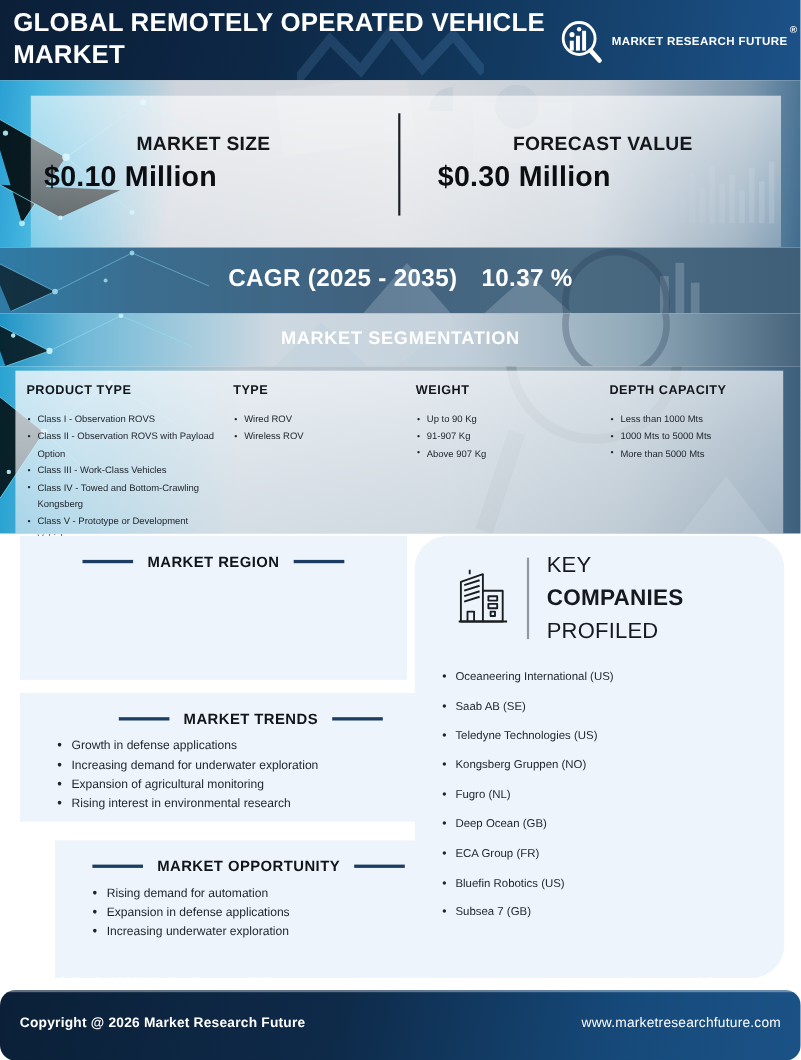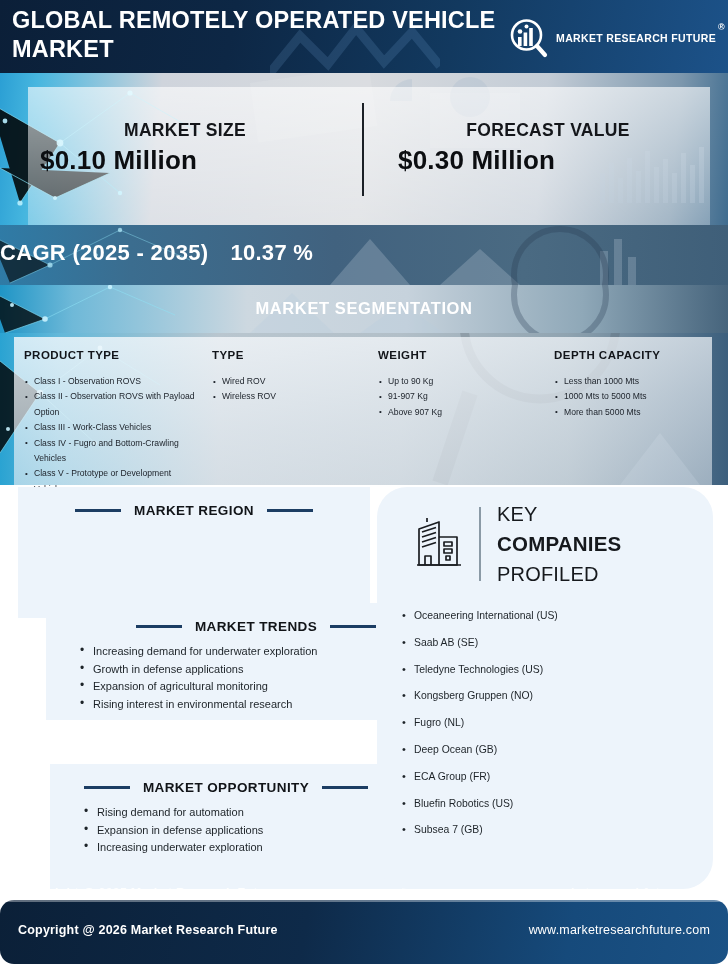--- a/index.html
+++ b/index.html
@@ -75,21 +75,21 @@
   .stat-value {
     position: absolute; font-size: 26px; font-weight: bold; color: #0c0e11;
     letter-spacing: .2px; text-align: left;
   }
   .stat-divider {
     position: absolute; left: 362px; top: 103px; width: 2px; height: 93px;
     background: #1b2026;
   }
   .cagr-row {
     position: absolute; left: 0; top: 240px; width: 728px;
-    text-align: left; color: #ffffff; font-size: 22px; font-weight: bold;
+    text-align: center; color: #ffffff; font-size: 22px; font-weight: bold;
     letter-spacing: .3px;
   }
   .cagr-row .gap { display: inline-block; width: 22px; }
   .seg-title {
     position: absolute; left: 0; top: 299px; width: 728px;
     text-align: center; color: #ffffff; font-size: 16.5px; font-weight: bold;
     letter-spacing: .6px;
   }
 
   
@@ -117,21 +117,21 @@
     content: "\2022"; position: absolute; left: 1px; top: -0.5px;
     font-size: 8px; color: #20262e;
   }
 
   
   .card {
     position: absolute;
     background: #edf4fb;
   }
   .card-region { left: 18px; top: 487px; width: 352px; height: 131px; }
-  .card-trends { left: 18px; top: 603px; width: 420px; height: 117px; margin-left: 28px; }
+  .card-trends { left: 18px; top: 630px; width: 420px; height: 117px; }
   .card-opp    { left: 18px; top: 764px; width: 352px; height: 125px; margin-left: 32px; }
   .card-comp   { left: 377px; top: 487px; width: 336px; height: 402px; border-radius: 30px; }
 
   .card-title-row {
     display: flex; align-items: center; justify-content: center;
     gap: 13px; margin-top: 16px;
   }
   .card-title {
     font-size: 13.5px; font-weight: bold; color: #111418; letter-spacing: .4px;
     white-space: nowrap;
@@ -328,21 +328,21 @@
   </div>
 
   <div class="seg-panel">
     <div class="seg-cols">
       <div class="seg-col c1">
         <div class="seg-head">PRODUCT TYPE</div>
         <ul class="seg-list">
           <li>Class I - Observation ROVS</li>
           <li>Class II - Observation ROVS with Payload Option</li>
           <li>Class III - Work-Class Vehicles</li>
-          <li>Class IV - Fugro and Bottom-Crawling Vehicles</li>
+          <li>Class IV - Towed and Bottom-Crawling Kongsberg</li>
           <li>Class V - Prototype or Development Vehicles</li>
         </ul>
       </div>
       <div class="seg-col c2">
         <div class="seg-head">TYPE</div>
         <ul class="seg-list">
           <li>Wired ROV</li>
           <li>Wireless ROV</li>
         </ul>
       </div>
@@ -373,22 +373,22 @@
     </div>
   </div>
 
   <div class="card card-trends">
     <div class="card-title-row">
       <span class="rule"></span>
       <span class="card-title">MARKET TRENDS</span>
       <span class="rule"></span>
     </div>
     <ul class="bullets">
+      <li>Growth in defense applications</li>
       <li>Increasing demand for underwater exploration</li>
-      <li>Growth in defense applications</li>
       <li>Expansion of agricultural monitoring</li>
       <li>Rising interest in environmental research</li>
     </ul>
   </div>
 
   <div class="card card-opp">
     <div class="card-title-row">
       <span class="rule"></span>
       <span class="card-title">MARKET OPPORTUNITY</span>
       <span class="rule"></span>

